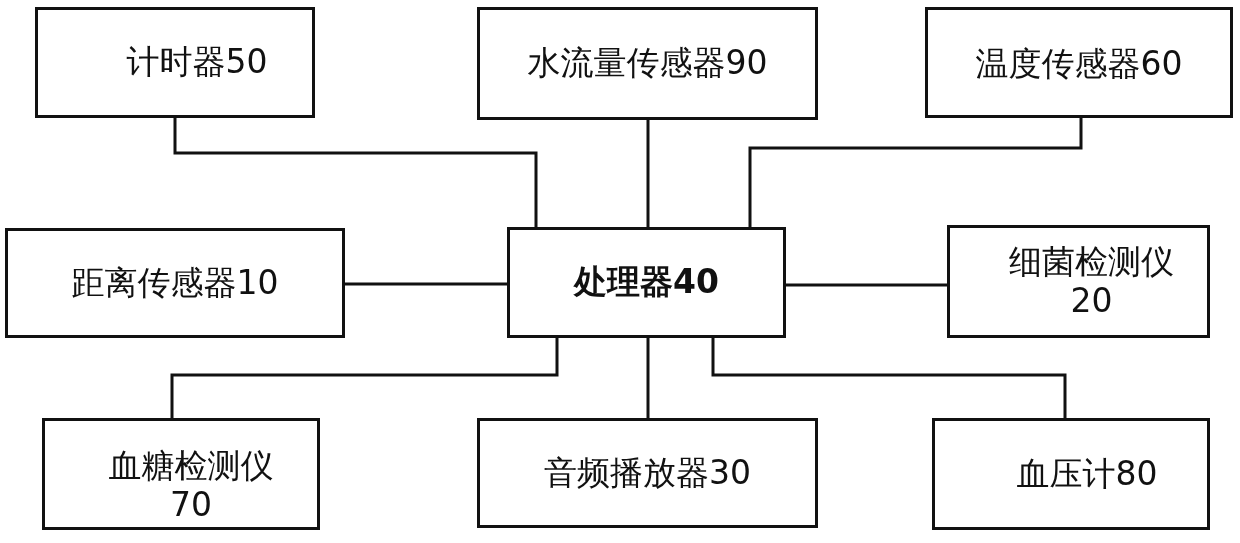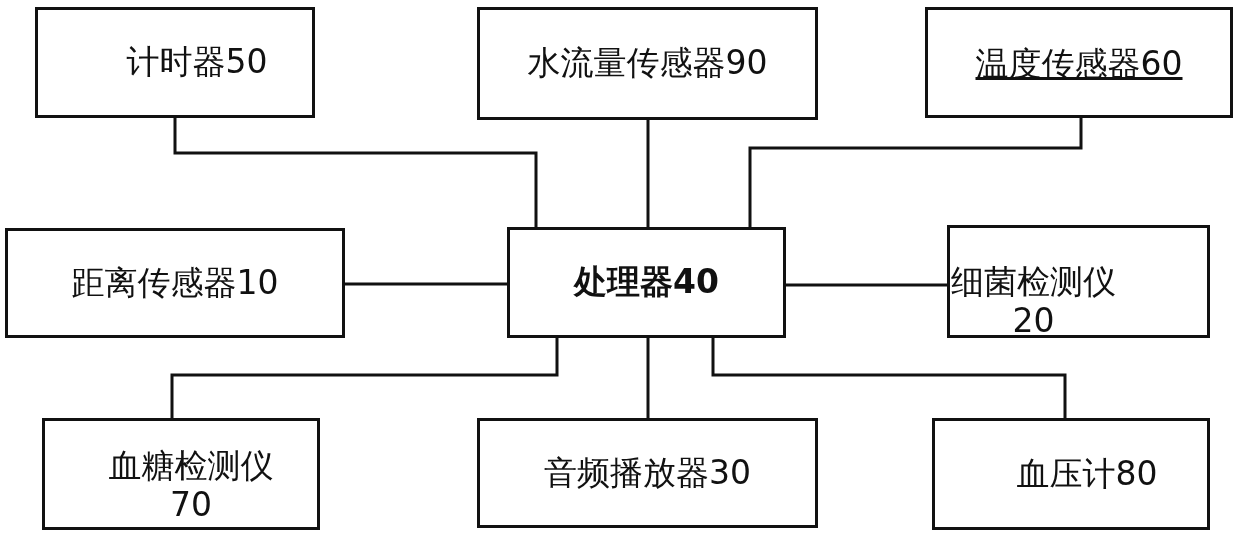--- a/index.html
+++ b/index.html
@@ -79,23 +79,23 @@
         <rect class="node-box" x="508.5" y="228.5" width="276" height="108" fill="#ffffff" stroke="#111111" stroke-width="3"></rect>
         <rect class="node-box" x="948.5" y="226.5" width="260" height="110" fill="#ffffff" stroke="#111111" stroke-width="3"></rect>
         <rect class="node-box" x="43.5" y="419.5" width="275" height="109" fill="#ffffff" stroke="#111111" stroke-width="3"></rect>
         <rect class="node-box" x="478.5" y="419.5" width="338" height="107" fill="#ffffff" stroke="#111111" stroke-width="3"></rect>
         <rect class="node-box" x="933.5" y="419.5" width="275" height="109" fill="#ffffff" stroke="#111111" stroke-width="3"></rect>
       </g>
   </svg>
   <div id="label-layer">
       <div class="node-label" style="left: 35px; top: 7px; width: 280px; height: 111px; margin-left: 22px;">计时器50</div>
       <div class="node-label" style="left: 477px; top: 7px; width: 341px; height: 113px;">水流量传感器90</div>
-      <div class="node-label" style="left: 925px; top: 7px; width: 308px; height: 114px; text-decoration: underline;">温度传感器60</div>
+      <div class="node-label" style="left: 925px; top: 7px; width: 308px; height: 114px;">温度传感器60</div>
       <div class="node-label" style="left: 5px; top: 228px; width: 340px; height: 110px; border-radius: 14px;">距离传感器10</div>
       <div class="node-label" style="left: 507px; top: 227px; width: 279px; height: 111px; font-weight: bold;">处理器40</div>
-      <div class="node-label" style="left: 902px; top: 225px; width: 263px; height: 113px; margin-top: 20px;">细菌检测仪
+      <div class="node-label" style="left: 960px; top: 225px; width: 263px; height: 113px;">细菌检测仪
 20</div>
       <div class="node-label" style="left: 52px; top: 418px; width: 278px; height: 135px;">血糖检测仪
 70</div>
       <div class="node-label" style="left: 477px; top: 418px; width: 341px; height: 110px; text-align: right;">音频播放器30</div>
       <div class="node-label" style="left: 932px; top: 418px; width: 278px; height: 112px; padding-left: 36px;">血压计80</div>
     </div>
 </div>
 
 </body></html>

